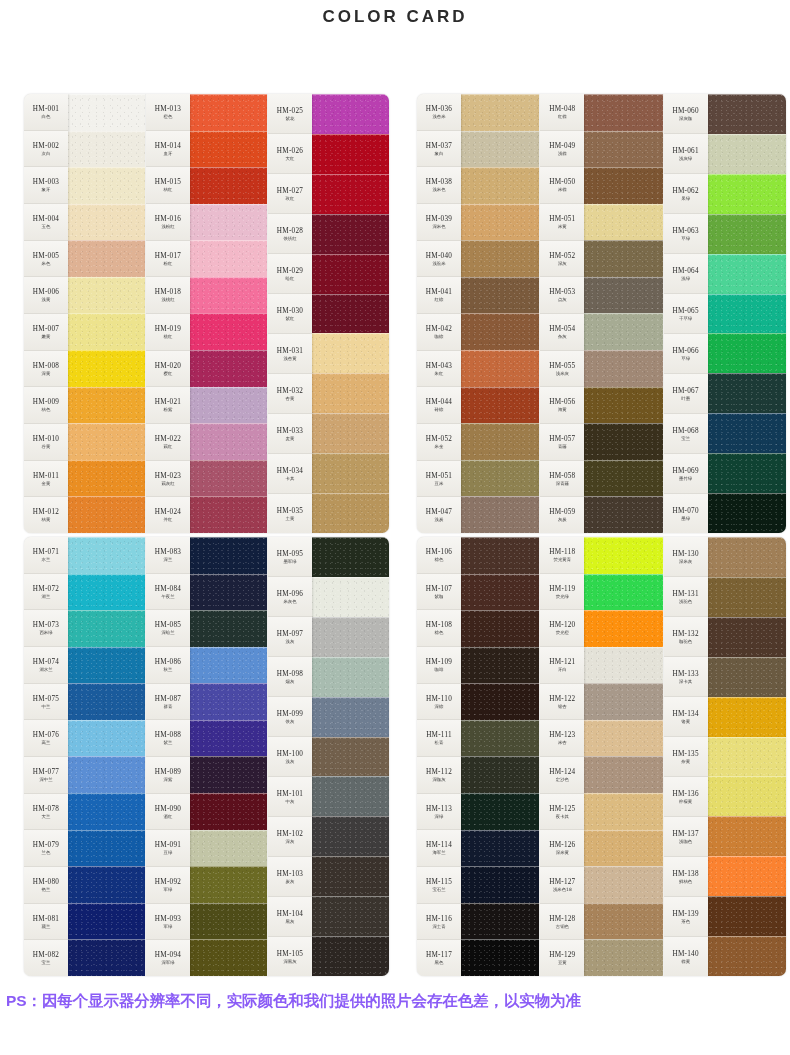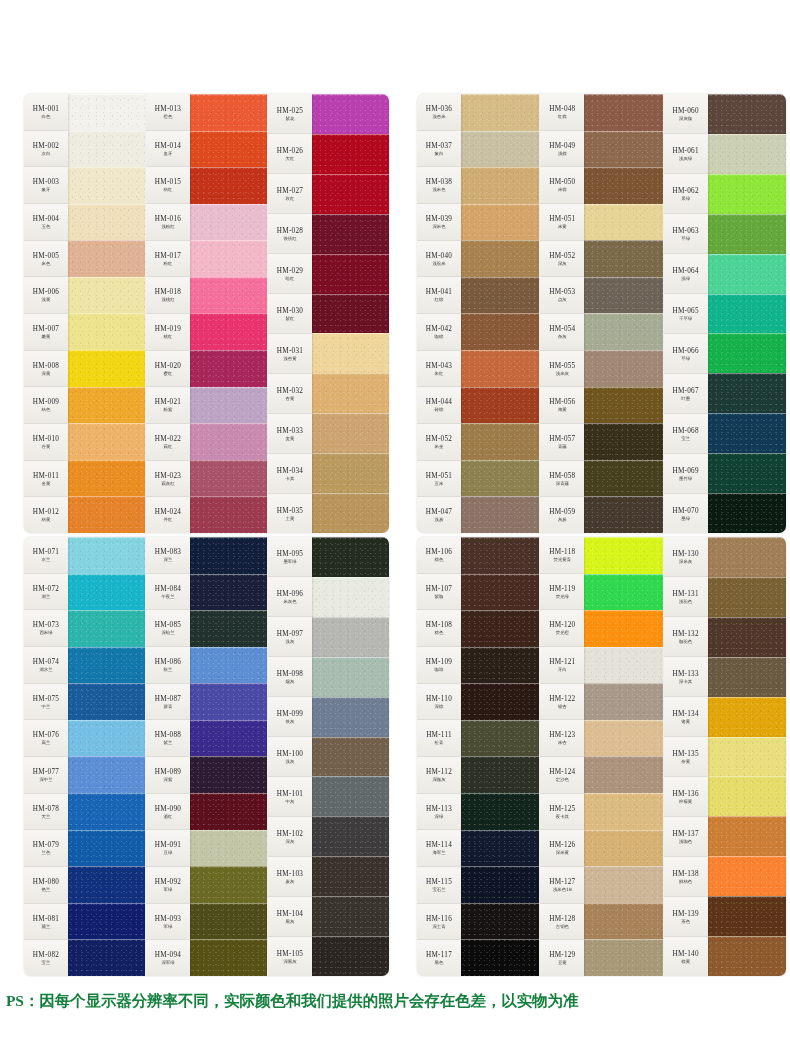--- a/index.html
+++ b/index.html
@@ -71,29 +71,30 @@
       radial-gradient(circle at 85% 75%, rgba(0,0,0,.08) 0 .6px, transparent .7px);
     background-size:5px 5px,7px 7px,6px 6px,8px 8px;
     opacity:.85;pointer-events:none;
   }
   
   .footer{
     position:absolute;left:0;top:984px;width:790px;height:34px;
     display:flex;align-items:center;
   }
   .ps-text{
-    font-size:15.5px;font-weight:bold;color:#15803d;white-space:nowrap;
+    font-size:15.5px;font-weight:bold;color:#8b5cf6;white-space:nowrap;
     padding-left:6px;letter-spacing:-.1px;
-    font-family:Liberation Serif, serif;
+    font-family:Liberation Sans, sans-serif;
   }
 </style>
 </head>
 <body>
 
 <div class="header">
+  <div class="title-en">COLOR CARD</div>
 </div>
 
 <div class="panels" id="panels">
     <div class="panel">
       <div class="panel-inner">
         <div class="strip">
           <div class="labels">
             <div class="lbl">
               <span class="code">HM-001</span>
               <span class="cn">白色</span>

